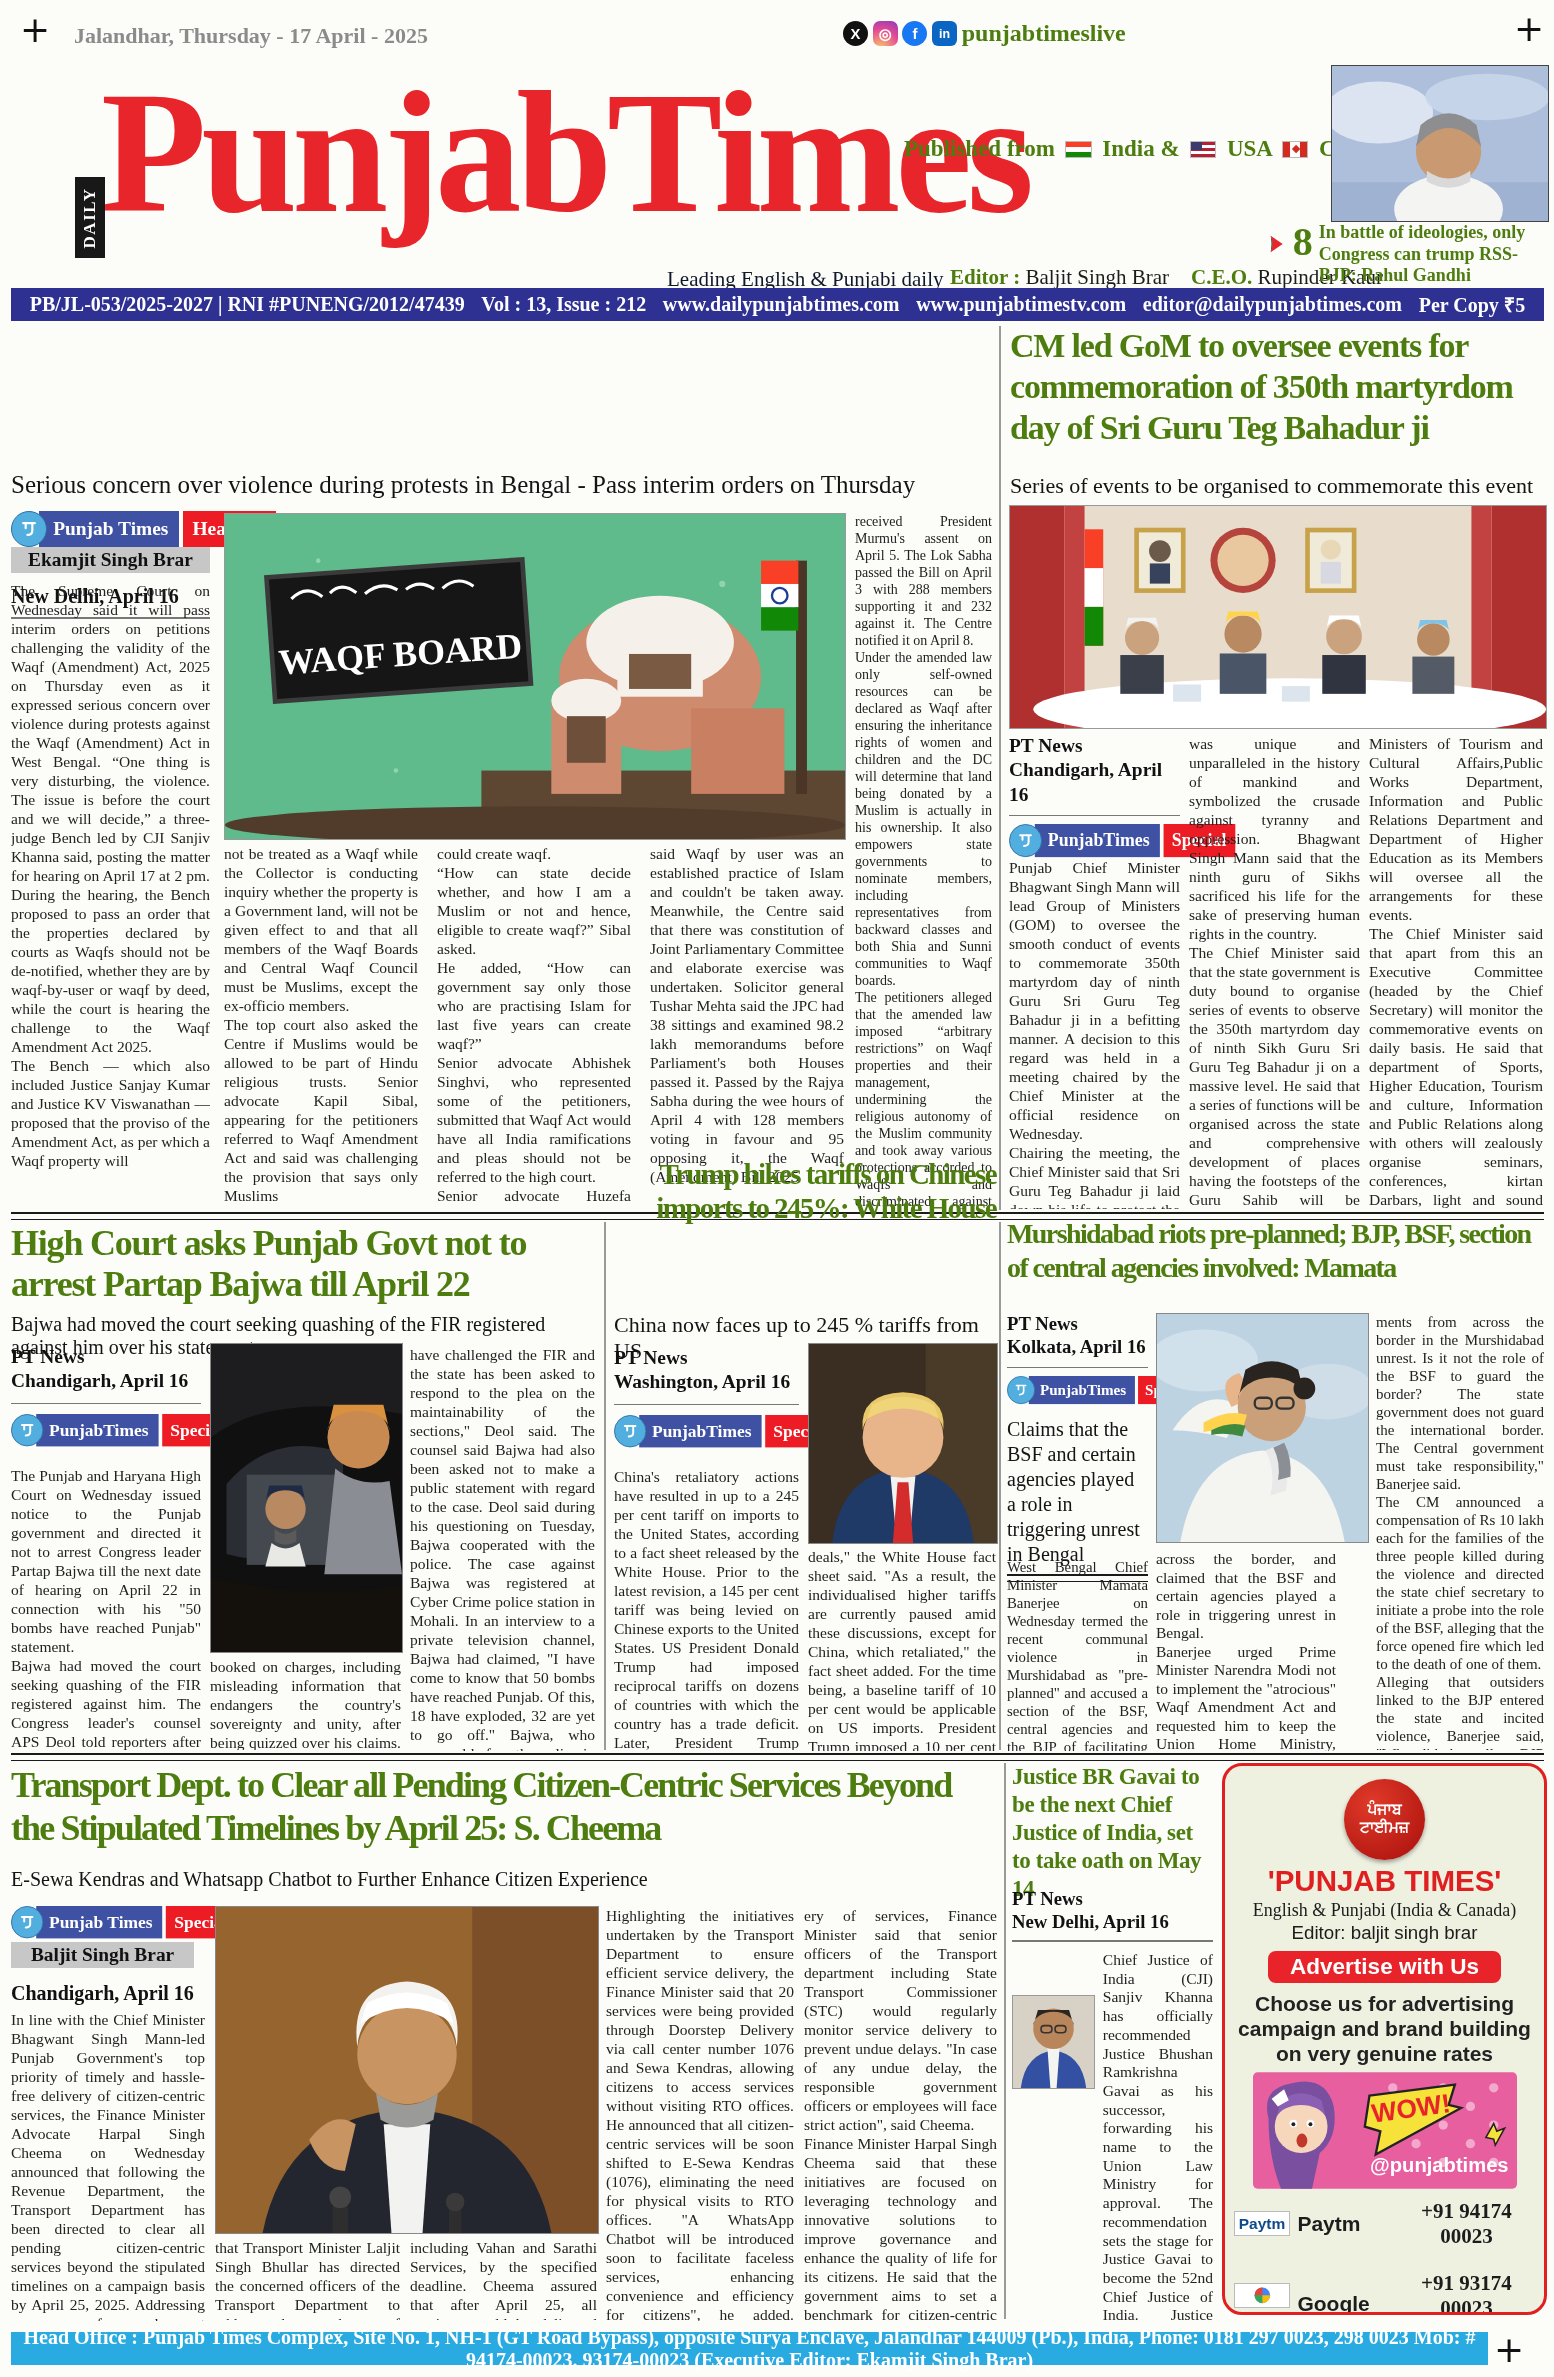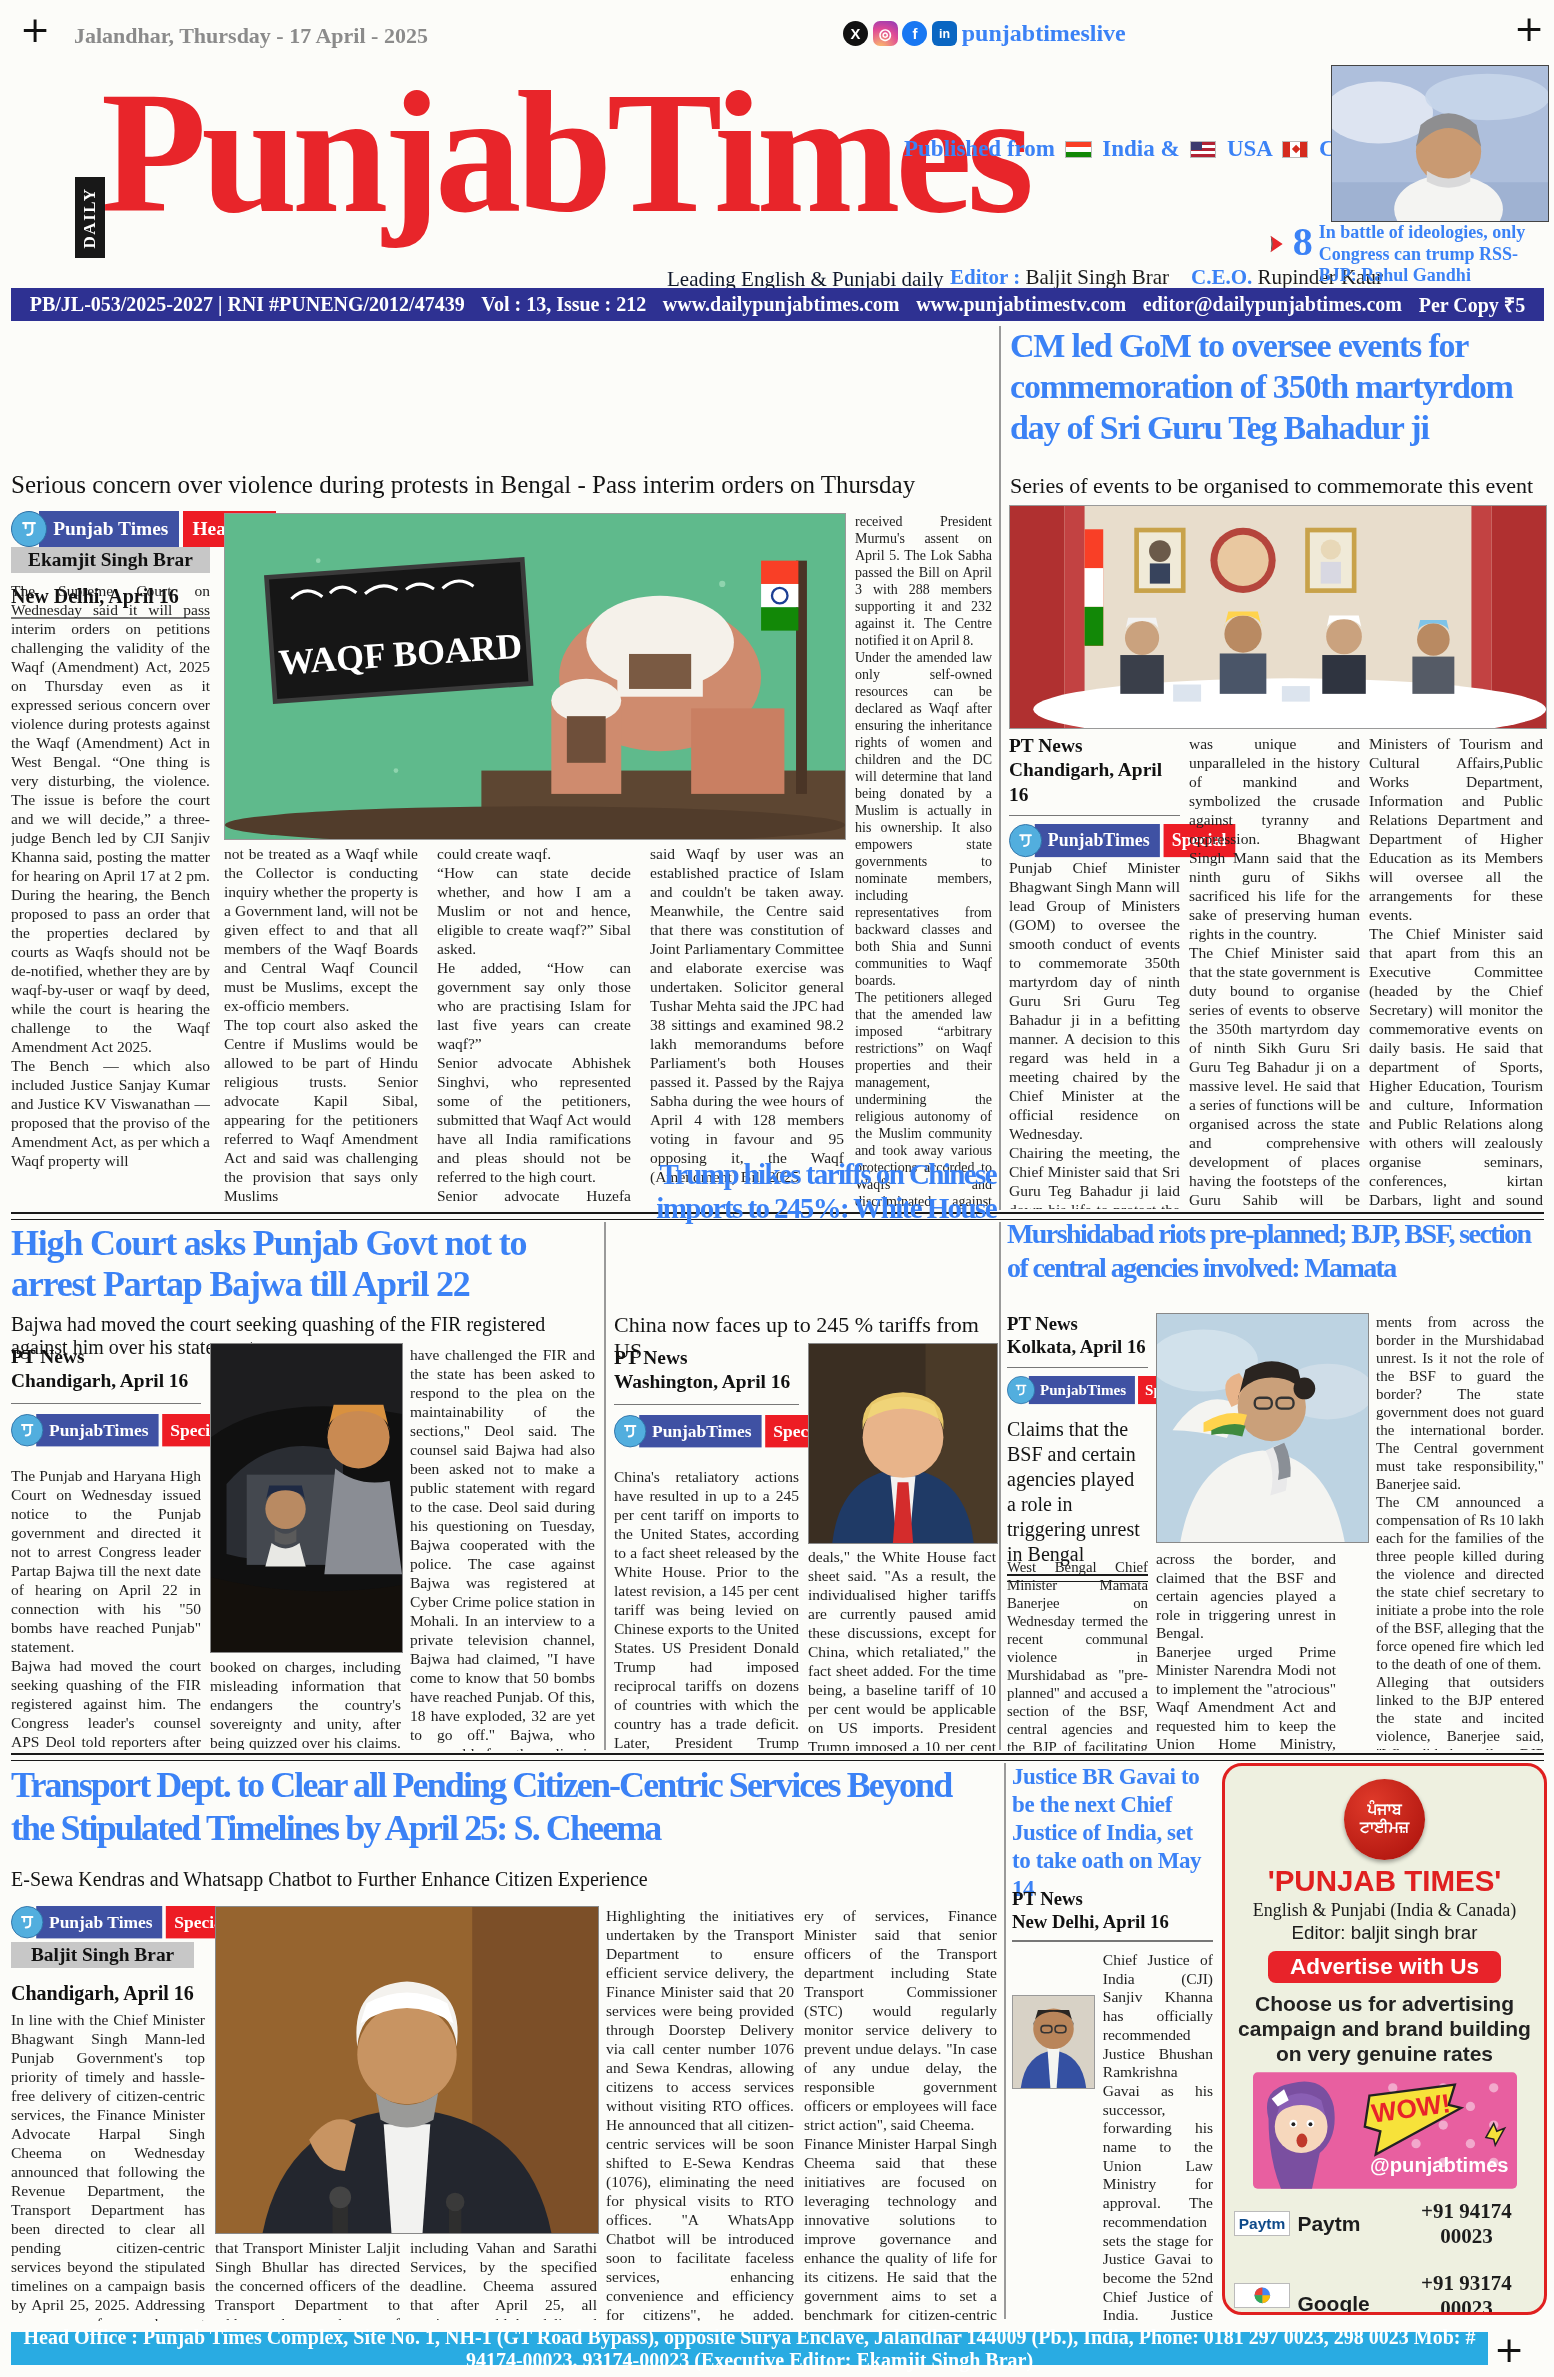--- a/index.html
+++ b/index.html
@@ -1,19 +1,19 @@
 <!DOCTYPE html>
 <html style="font-size:12.4px"><head>
 <meta charset="utf-8">
 <style>
   html,body{margin:0;padding:0;background:#e8e8e8;}
   .page{position:relative;width:1554px;height:2377px;background:#fcfcf9;overflow:hidden;
         font-family:"Liberation Serif",serif;color:#1c1c1c;}
   .abs{position:absolute;}
-  .h{font-family:"Liberation Serif",serif;font-weight:bold;color:#3b82f6;}
+  .h{font-family:"Liberation Serif",serif;font-weight:bold;color:#4d7c0f;}
   .body-txt{font-family:"Liberation Serif",serif;color:#222;text-align:justify;
             white-space:pre-line;overflow:hidden;}
   .agency{font-family:"Liberation Serif",serif;font-weight:bold;color:#111;line-height:1.25;}
   .rule2{height:1.6px;background:#777;}
   .drule{height:4.7px;border-top:2.3px solid #1a1a1a;border-bottom:0.8px solid #1a1a1a;}
   .vrule{width:1.6px;background:#9a9a9a;}
   .badge{display:flex;align-items:stretch;font-family:"Liberation Serif",serif;font-weight:bold;}
   .badge .logo{flex:0 0 auto;width:36px;height:36px;border-radius:50%;background:#52aede;
         border:1.6px solid #2c6fa5;display:flex;align-items:center;justify-content:center;
         margin-right:-7.8px;z-index:2;box-sizing:border-box;}

